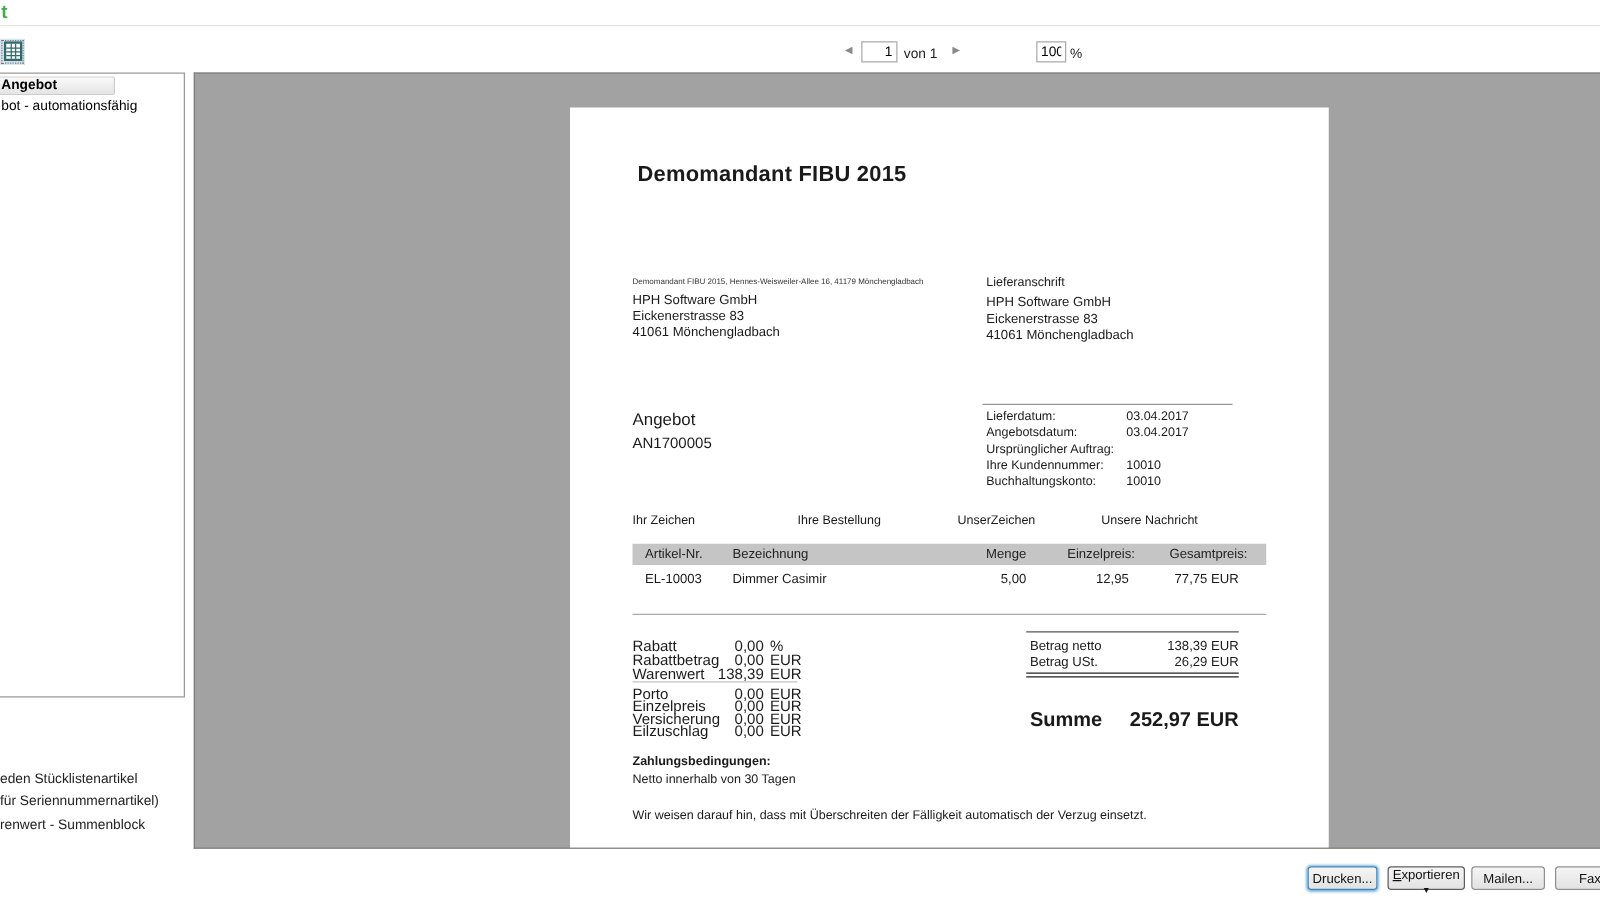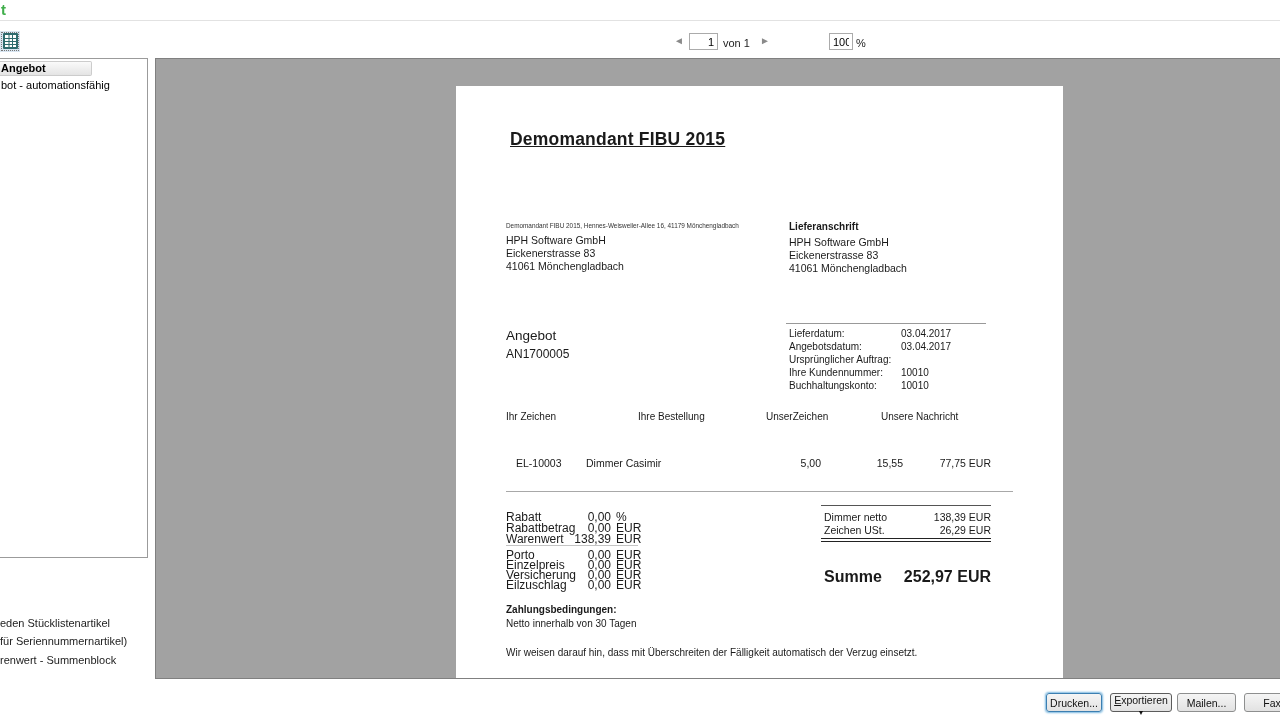--- a/index.html
+++ b/index.html
@@ -33,25 +33,25 @@
       font-size:11px; line-height:14px; padding-left:5px; cursor:pointer; white-space:nowrap; overflow:hidden; }
   .side-option { position:absolute; left:0; font-size:11px; color:#222; white-space:nowrap; cursor:pointer; }
   #opt0 { top:617px; } #opt1 { top:635px; } #opt2 { top:654px; }
 
   
   .preview { position:absolute; left:155px; top:58px; width:1125px; height:621px;
              background:#a2a2a2; border:1px solid #808080; border-right:none; overflow:hidden; }
   .page { position:absolute; left:300px; top:27px; width:607px; height:594px; background:#fff; }
   .page * { position:absolute; color:#1a1a1a; }
 
-  .doc-title { left:54px; top:43px; font-size:17.5px; font-weight:bold; letter-spacing:0.2px;text-decoration:underline; }
+  .doc-title { left:54px; top:43px; font-size:17.5px; font-weight:bold; letter-spacing:0.2px; }
   .sender-line { left:50px; top:136px; font-size:6.4px; color:#333; }
   .addr { font-size:10.5px; line-height:13px; }
   #recipient { left:50px; top:148px; }
-  .delivery-heading { left:333px; top:135px; font-size:10px;font-weight:bold; }
+  .delivery-heading { left:333px; top:135px; font-size:10px; }
   #delivery { left:333px; top:150px; }
   .doc-type { left:50px; top:242px; font-size:13.5px; }
   .doc-number { left:50px; top:261px; font-size:12px; }
 
   .info-topline { left:330px; top:237px; width:200px; height:1px; background:#999; }
   .info-row { left:333px; width:240px; height:13px; font-size:10px; }
   .info-row .il { position:absolute; left:0; top:0; }
   .info-row .iv { position:absolute; left:112px; top:0; }
   #info0{top:242px;} #info1{top:255px;} #info2{top:268px;} #info3{top:281px;} #info4{top:294px;}
 
@@ -201,26 +201,33 @@
       <div class="info-row" id="info4">
         <span class="il">Buchhaltungskonto:</span>
         <span class="iv">10010</span>
       </div>
 
       <span class="ref" id="ref0">Ihr Zeichen</span>
       <span class="ref" id="ref1">Ihre Bestellung</span>
       <span class="ref" id="ref2">UnserZeichen</span>
       <span class="ref" id="ref3">Unsere Nachricht</span>
 
+      <div class="thead">
+        <span class="th1">Artikel-Nr.</span>
+        <span class="th2">Bezeichnung</span>
+        <span class="th3">Menge</span>
+        <span class="th4">Einzelpreis:</span>
+        <span class="th5">Gesamtpreis:</span>
+      </div>
 
       <div class="trow" id="trow0">
         <span class="tc1">EL-10003</span>
         <span class="tc2">Dimmer Casimir</span>
         <span class="tc3">5,00</span>
-        <span class="tc4">15,55</span>
+        <span class="tc4">12,95</span>
         <span class="tc5">77,75 EUR</span>
       </div>
       <div class="rows-underline"></div>
 
       <div class="charge" id="chg0">
         <span class="cl">Rabatt</span>
         <span class="cv">0,00</span>
         <span class="cu">%</span>
       </div>
       <div class="charge" id="chg1">
@@ -250,25 +257,25 @@
         <span class="cu">EUR</span>
       </div>
       <div class="charge" id="chg6">
         <span class="cl">Eilzuschlag</span>
         <span class="cv">0,00</span>
         <span class="cu">EUR</span>
       </div>
 
       <div class="sum-topline"></div>
       <div class="sumrow" id="sum0">
-        <span class="sl">Dimmer netto</span>
+        <span class="sl">Betrag netto</span>
         <span class="sv">138,39 EUR</span>
       </div>
       <div class="sumrow" id="sum1">
-        <span class="sl">Zeichen USt.</span>
+        <span class="sl">Betrag USt.</span>
         <span class="sv">26,29 EUR</span>
       </div>
       <div class="sum-doubleline"></div>
       <div class="total-row">
         <span class="sl">Summe</span>
         <span class="sv">252,97 EUR</span>
       </div>
 
       <div class="pay-head">Zahlungsbedingungen:</div>
       <div class="pay-text">Netto innerhalb von 30 Tagen</div>

